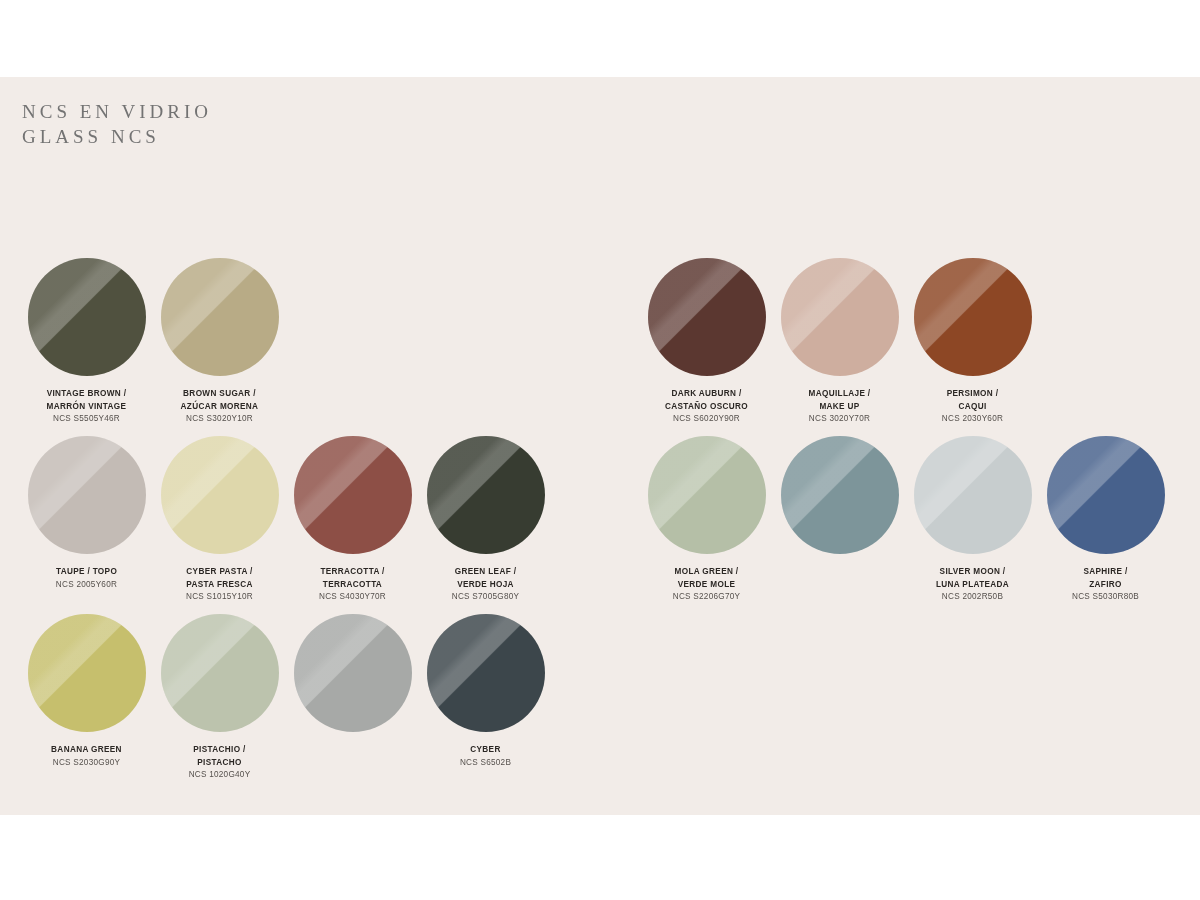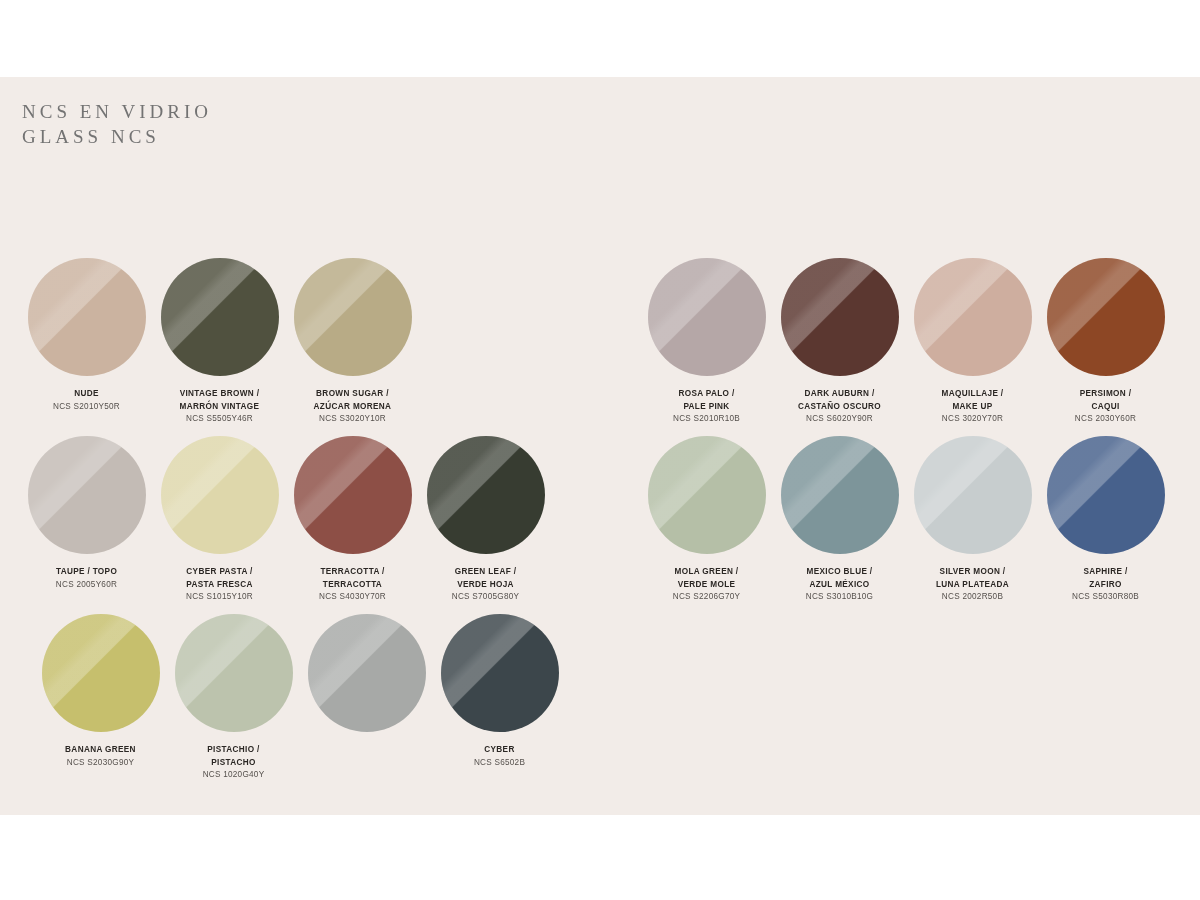--- a/index.html
+++ b/index.html
@@ -56,21 +56,21 @@
 
   .row {
     position: absolute;
     left: 0;
     width: 560px;
     height: 178px;
     display: flex;
   }
   .row.r1 { top: 181px; }
   .row.r2 { top: 359px; }
-  .row.r3 { top: 537px; justify-content: center; }
+  .row.r3 { top: 537px; }
 
   .swatch-cell {
     width: 133px;
     display: flex;
     flex-direction: column;
     align-items: center;
   }
 
   .disc {
     width: 118px;
@@ -137,30 +137,20 @@
 
   <div id="title-block">
     <div class="title-line">NCS EN VIDRIO</div>
     <div class="title-line">GLASS NCS</div>
   </div>
 
   <div id="grid-wrap">
       <div class="group left">
         <div class="row r1">
           <div class="swatch-cell">
-            <div class="disc" style="background: rgb(203, 179, 160);">
-              <div class="sheen-half"></div>
-              <div class="sheen-streak"></div>
-            </div>
-            <div class="labels">
-              <div class="name">NUDE</div>
-              <div class="code">NCS S2010Y50R</div>
-            </div>
-          </div>
-          <div class="swatch-cell">
             <div class="disc" style="background: rgb(80, 81, 63);">
               <div class="sheen-half"></div>
               <div class="sheen-streak"></div>
             </div>
             <div class="labels">
               <div class="name">VINTAGE BROWN /</div>
               <div class="name">MARRÓN VINTAGE</div>
               <div class="code">NCS S5505Y46R</div>
             </div>
           </div>
@@ -257,31 +247,20 @@
             <div class="labels">
               <div class="name">CYBER</div>
               <div class="code">NCS S6502B</div>
             </div>
           </div>
         </div>
       </div>
       <div class="group right">
         <div class="row r1">
           <div class="swatch-cell">
-            <div class="disc" style="background: rgb(181, 167, 167);">
-              <div class="sheen-half"></div>
-              <div class="sheen-streak"></div>
-            </div>
-            <div class="labels">
-              <div class="name">ROSA PALO /</div>
-              <div class="name">PALE PINK</div>
-              <div class="code">NCS S2010R10B</div>
-            </div>
-          </div>
-          <div class="swatch-cell">
             <div class="disc" style="background: rgb(91, 55, 48);">
               <div class="sheen-half"></div>
               <div class="sheen-streak"></div>
             </div>
             <div class="labels">
               <div class="name">DARK AUBURN /</div>
               <div class="name">CASTAÑO OSCURO</div>
               <div class="code">NCS S6020Y90R</div>
             </div>
           </div>
@@ -318,25 +297,20 @@
               <div class="name">MOLA GREEN /</div>
               <div class="name">VERDE MOLE</div>
               <div class="code">NCS S2206G70Y</div>
             </div>
           </div>
           <div class="swatch-cell">
             <div class="disc" style="background: rgb(125, 149, 154);">
               <div class="sheen-half"></div>
               <div class="sheen-streak"></div>
             </div>
-            <div class="labels">
-              <div class="name">MEXICO BLUE /</div>
-              <div class="name">AZUL MÉXICO</div>
-              <div class="code">NCS S3010B10G</div>
-            </div>
           </div>
           <div class="swatch-cell">
             <div class="disc" style="background: rgb(199, 205, 206);">
               <div class="sheen-half"></div>
               <div class="sheen-streak"></div>
             </div>
             <div class="labels">
               <div class="name">SILVER MOON /</div>
               <div class="name">LUNA PLATEADA</div>
               <div class="code">NCS 2002R50B</div>

